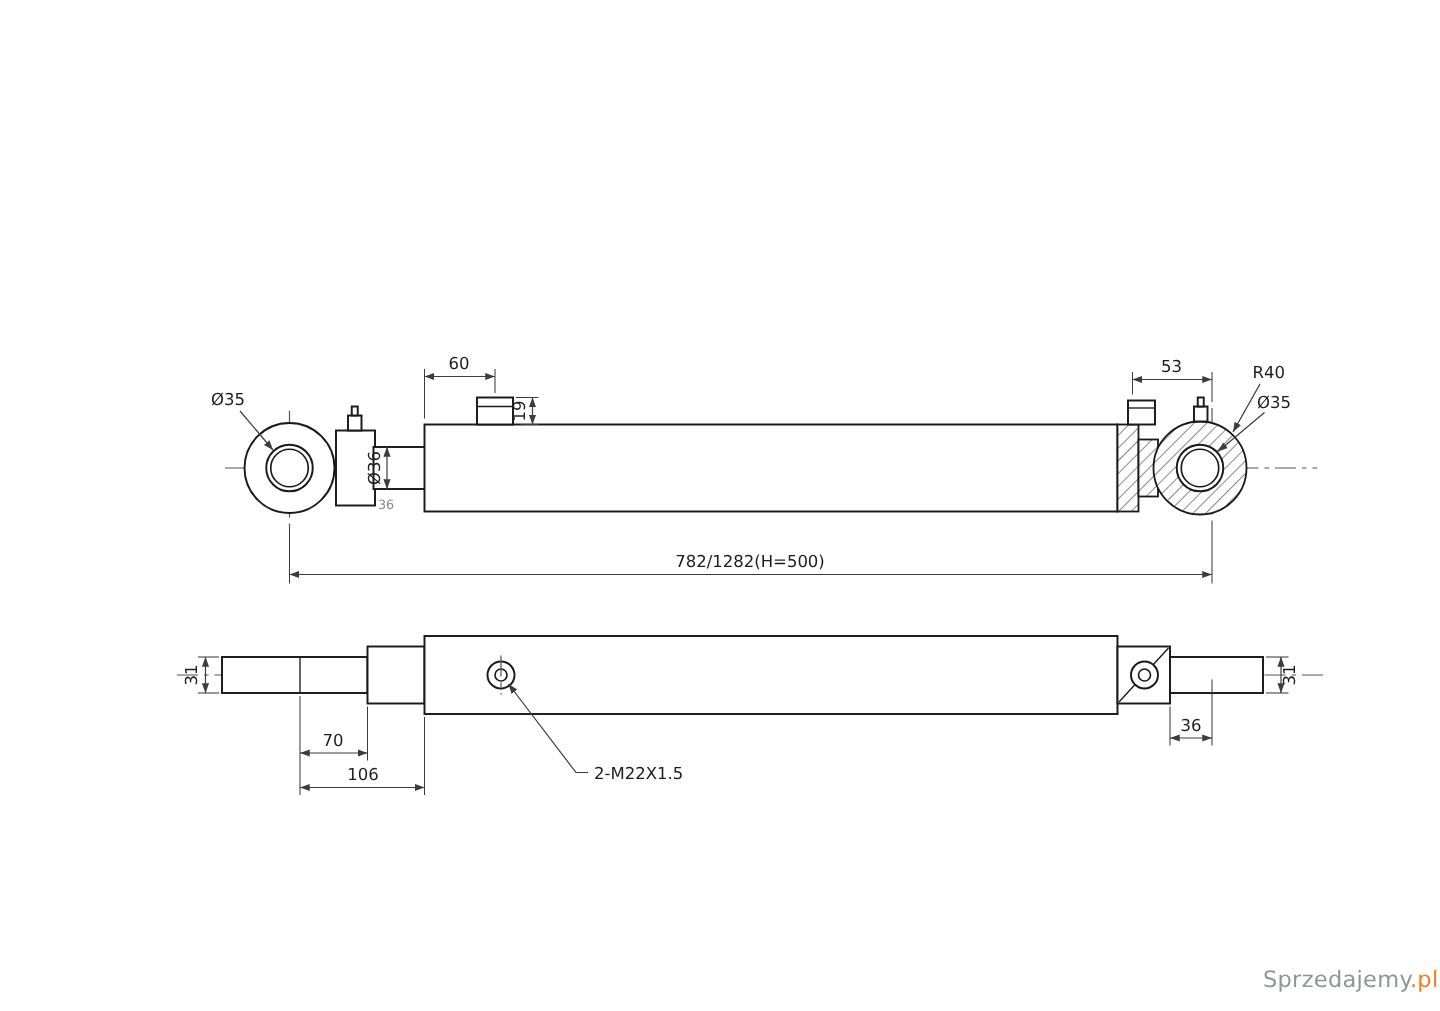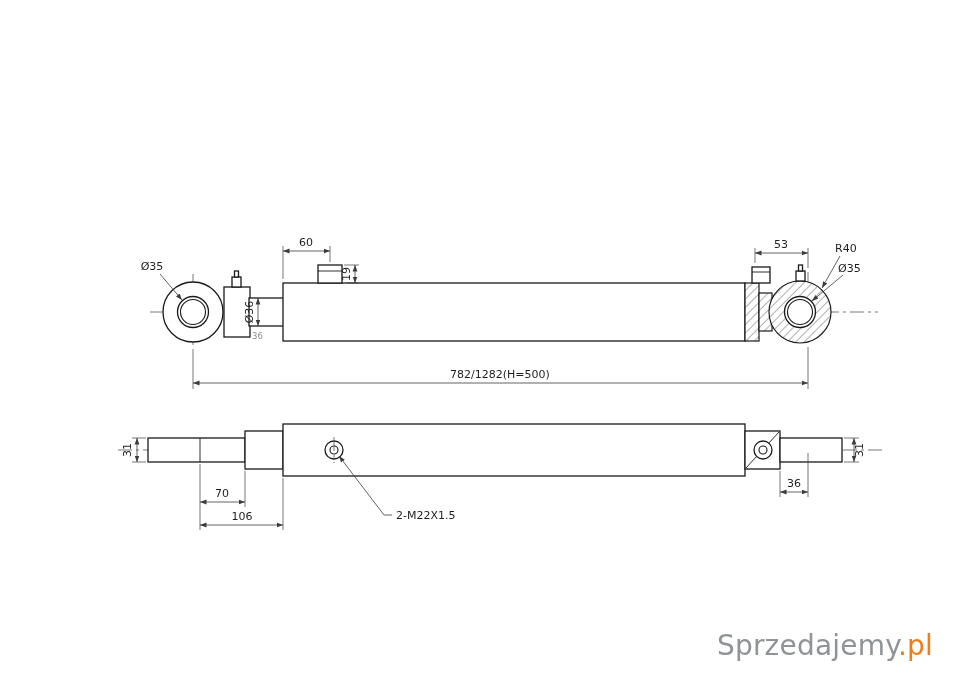--- a/index.html
+++ b/index.html
@@ -10,21 +10,21 @@
   .fillwhite{fill:#ffffff;stroke:#1a1a1a;stroke-width:1.3;}
   .outline{fill:none;stroke:#1a1a1a;stroke-width:1.1;}
   .thin{fill:none;stroke:#1a1a1a;stroke-width:0.9;}
   .hatched{fill:url(#hatch);stroke:#1a1a1a;stroke-width:1.2;}
   .cl{fill:none;stroke:#555555;stroke-width:0.8;stroke-dasharray:14 4 3 4;}
   .ext{fill:none;stroke:#3c3c3c;stroke-width:0.7;}
   .dim{fill:none;stroke:#3c3c3c;stroke-width:0.8;}
   .dimtext{font-size:11px;fill:#1e1e1e;}
   .notetext{font-size:8.5px;fill:#8a8a8a;}
   
-  .watermark{position:absolute;right:27px;bottom:12px;font-size:28px;color:#8f9496;
+  .watermark{position:absolute;right:1px;bottom:12px;font-size:15px;color:#8f9496;
              letter-spacing:0.2px;user-select:none;}
   .watermark .tld{color:#ef7f1a;}
 </style>
 </head>
 <body>
 
 <div class="stage">
   <svg width="960" height="674" viewBox="0 0 960 674">
     <defs>
       <pattern id="hatch" patternUnits="userSpaceOnUse" width="6" height="6" patternTransform="rotate(45)">

